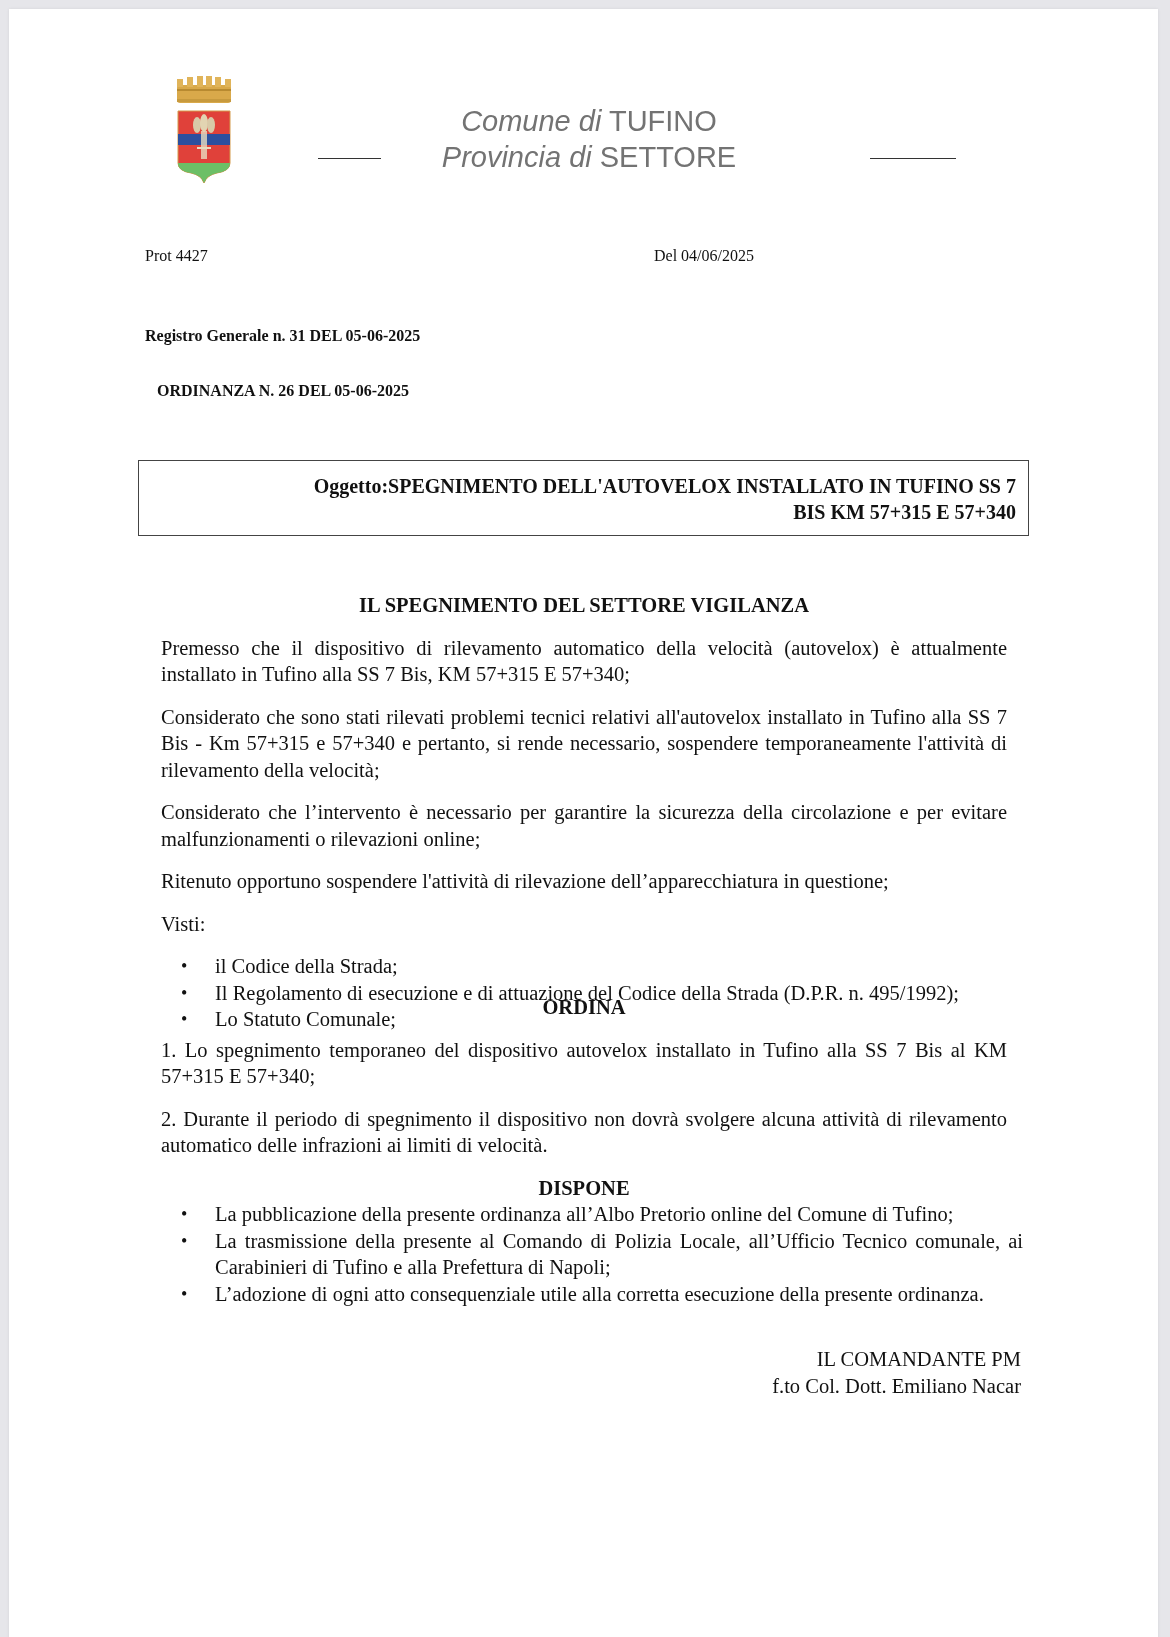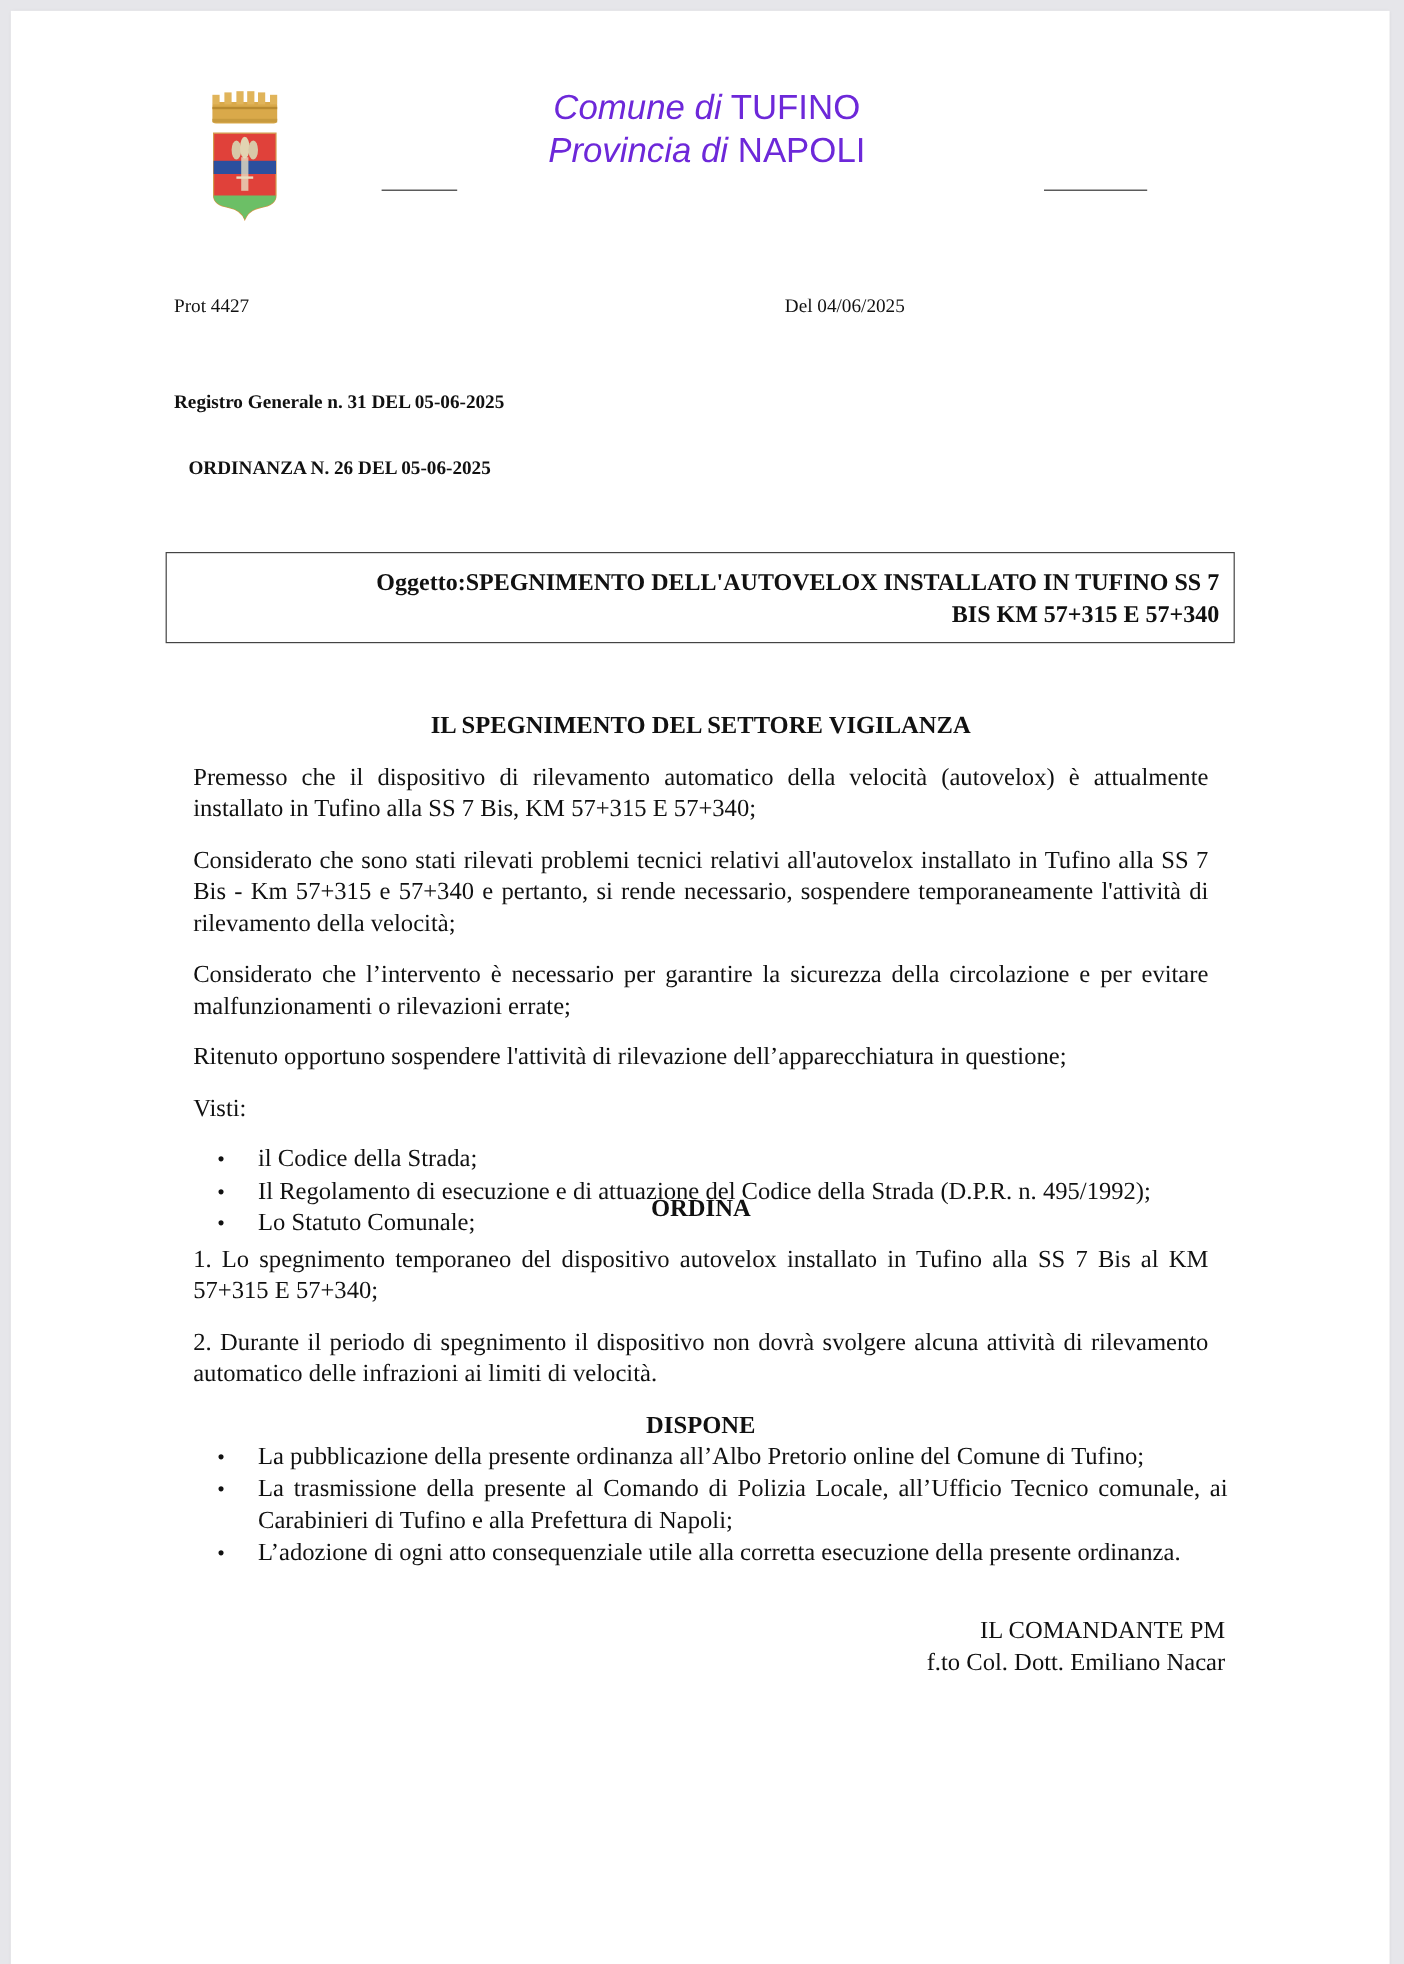--- a/index.html
+++ b/index.html
@@ -16,21 +16,21 @@
     background: #ffffff;
     box-shadow: 0 0 3px rgba(0,0,0,0.08);
   }
   .abs { position: absolute; white-space: nowrap; }
 
   
   .logo { position: absolute; left: 164px; top: 62px; width: 62px; height: 116px; }
   .hdr {
     position: absolute; left: 300px; width: 560px; text-align: center;
     font-family: "Liberation Sans", "DejaVu Sans", sans-serif;
-    font-size: 29px; line-height: 36px; color: #6d28d9;
+    font-size: 29px; line-height: 36px; color: #737373; margin-top: 31px;
   }
   .hdr i { font-style: italic; }
   .hline { position: absolute; height: 1px; background: #333; }
   .bold { font-weight: bold; }
 
   .meta { font-size: 16px; }
   .subject-box {
     position: absolute; left: 129px; top: 451px; width: 891px; height: 76px;
     border: 1.5px solid #444; box-sizing: border-box;
   }
@@ -86,42 +86,42 @@
     <rect x="28" y="60" width="6" height="28" fill="#e9dcc0" opacity="0.8"></rect>
     <rect x="24" y="76" width="14" height="2" fill="#e9dcc0"></rect>
   </svg>
 
   <div class="hdr" style="top: 63px;">
     <i>Comune di</i>
     <span>TUFINO</span>
   </div>
   <div class="hdr" style="top: 99px;">
     <i>Provincia di</i>
-    <span>NAPOLI</span>
+    <span>SETTORE</span>
   </div>
   <div class="hline" style="left: 309px; top: 149px; width: 63px;"></div>
   <div class="hline" style="left: 861px; top: 149px; width: 86px;"></div>
 
   <div class="abs meta" style="left: 136px; top: 238px;">Prot 4427</div>
   <div class="abs meta" style="left: 645px; top: 238px;">Del 04/06/2025</div>
   <div class="abs meta bold" style="left: 136px; top: 318px;">Registro Generale n. 31 DEL 05-06-2025</div>
   <div class="abs meta bold" style="left: 148px; top: 373px; width: 878px; text-align: left;">ORDINANZA N. 26 DEL 05-06-2025</div>
 
   <div class="subject-box">
     <div class="subject-text">
       <div><span class="subject-label">Oggetto:</span><span>SPEGNIMENTO DELL'AUTOVELOX INSTALLATO IN TUFINO SS 7</span></div>
       <div class="subject-cont">BIS KM 57+315 E 57+340</div>
     </div>
   </div>
 
   <div class="body" style="top: 583px;">
     <div class="center-h">IL SPEGNIMENTO DEL SETTORE VIGILANZA</div>
     <p class="p just">Premesso che il dispositivo di rilevamento automatico della velocità (autovelox) è attualmente installato in Tufino alla SS 7 Bis, KM 57+315 E 57+340;</p>
     <p class="p just">Considerato che sono stati rilevati problemi tecnici relativi all'autovelox installato in Tufino alla SS 7 Bis - Km 57+315 e 57+340 e pertanto, si rende necessario, sospendere temporaneamente l'attività di rilevamento della velocità;</p>
-    <p class="p just">Considerato che l’intervento è necessario per garantire la sicurezza della circolazione e per evitare malfunzionamenti o rilevazioni errate;</p>
+    <p class="p just">Considerato che l’intervento è necessario per garantire la sicurezza della circolazione e per evitare malfunzionamenti o rilevazioni online;</p>
     <p class="p just">Ritenuto opportuno sospendere l'attività di rilevazione dell’apparecchiatura in questione;</p>
     <p class="p">Visti:</p>
     <ul class="bul">
       <li><span class="dot">•</span><span>il Codice della Strada;</span></li>
       <li><span class="dot">•</span><span>Il Regolamento di esecuzione e di attuazione del Codice della Strada (D.P.R. n. 495/1992);</span></li>
       <li><span class="dot">•</span><span>Lo Statuto Comunale;</span></li>
     </ul>
   </div>
 
   <div class="body" style="top: 985px;">

